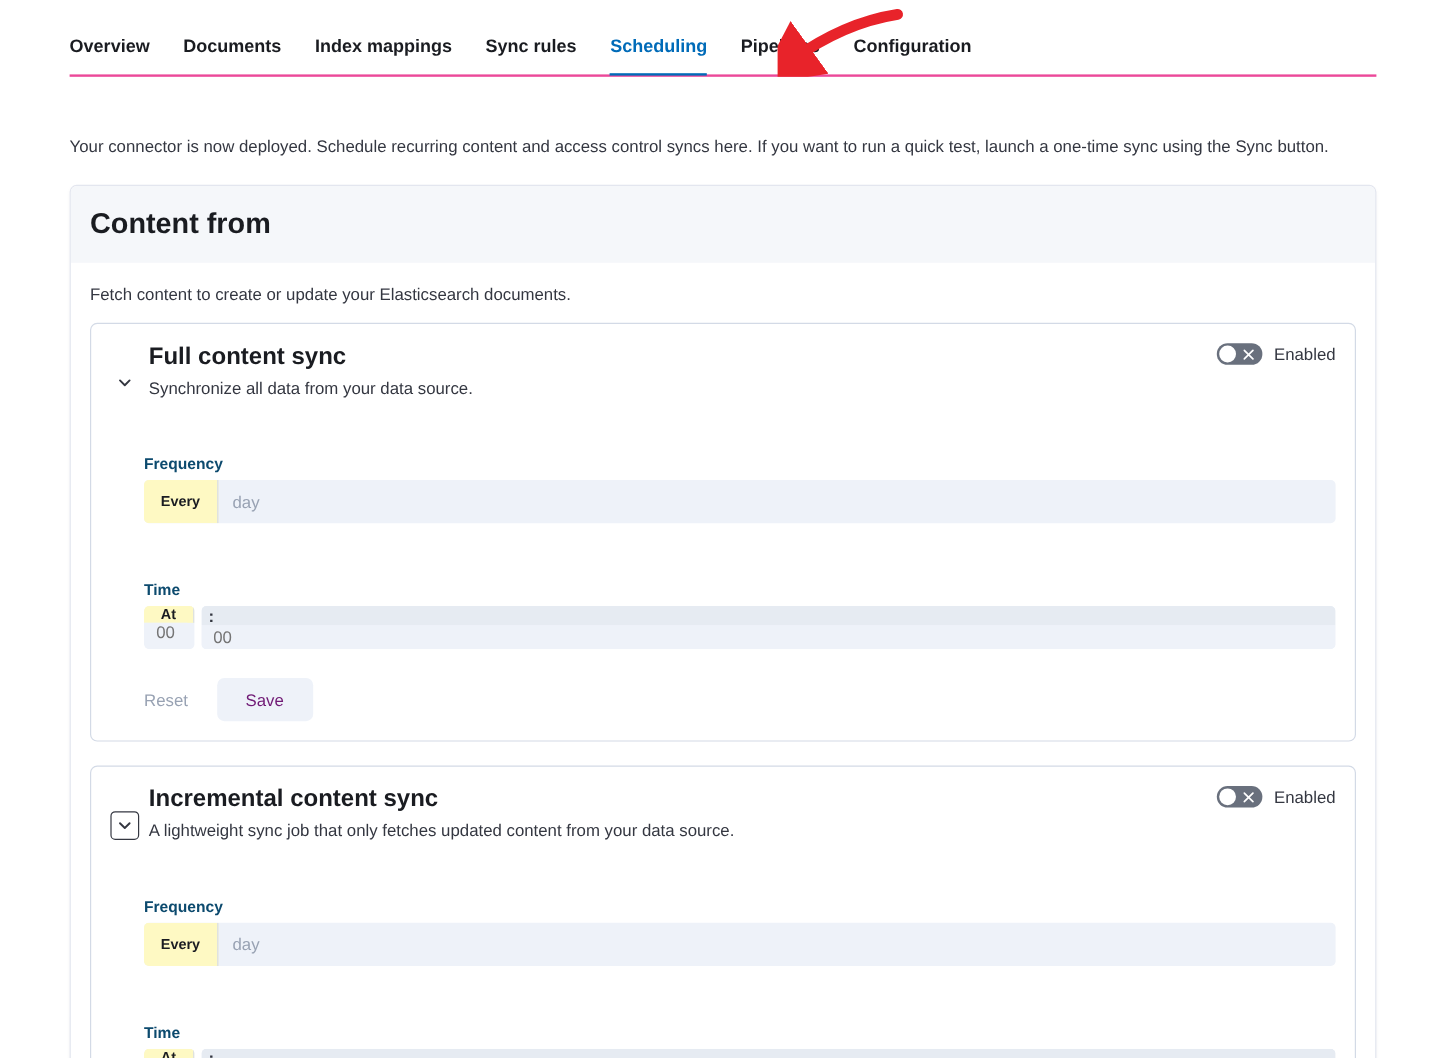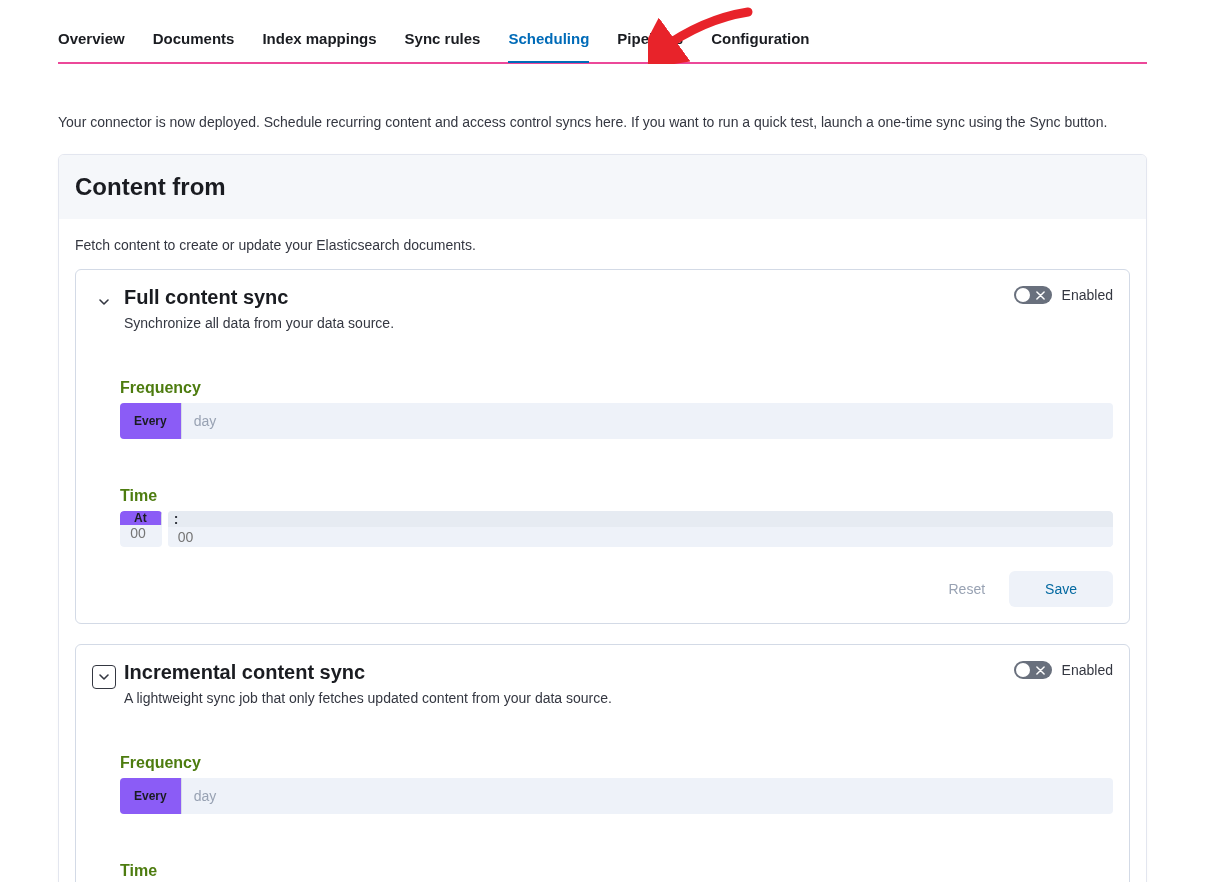--- a/index.html
+++ b/index.html
@@ -75,21 +75,21 @@
       margin: 0 16px 20px 16px;
       padding: 16px;
     }
     .card-head {
       display: flex;
       align-items: flex-start;
       justify-content: space-between;
     }
     .card-head-left {
       display: flex;
-      align-items: flex-start;
+      align-items: flex-end;
       gap: 8px;
     }
     .chevron-btn {
       width: 24px;
       height: 24px;
       display: flex;
       align-items: center;
       justify-content: center;
       margin-top: 4px;
       cursor: pointer;
@@ -131,33 +131,33 @@
       right: 4px;
       top: 2px;
       width:14px;height:14px;
       display:flex;align-items:center;justify-content:center;
     }
     .toggle-x svg{width:9px;height:9px;}
     .toggle-label { color: #343741; font-size:14px; }
 
     .field-block { margin-top: 18px; }
     .indent { margin-left: 28px; }
-    .field-label { font-size: 16px; font-weight: 700; color: #4d7c0f; margin-bottom: 6px; margin-top: 48px; }
+    .field-label { font-size: 13px; font-weight: 700; color: #0c4a6e; margin-bottom: 6px; margin-top: 48px; }
     .freq-row, .time-row {
       display: flex;
       align-items: stretch;
       border-radius: 4px;
       overflow: hidden;
     }
     .freq-row {
       background: #eef2f9;
       height: 36px;
     }
     .prefix {
-      background: #8b5cf6;
+      background: #fef9c3;
       padding: 0 14px;
       display: flex;
       align-items: center;
       font-size: 12px;
       font-weight: 700;
       color: #1a1c21;
       border-right:1px solid #d8dde6;
     }
     .freq-input {
       flex: 1;
@@ -180,27 +180,27 @@
       width: 36px;
       text-align:center;
       color: #000000;
       background:#eef2f9;
       border:none;outline:none;font-size:14px;
     }
     .time-minutes { flex:1; }
     .time-minutes .time-input { width:auto;flex:1;text-align:left;padding:0 10px;}
     .colon { display:flex;align-items:center;padding:0 6px;font-weight:700;color:#343741;background:#e6ebf2;}
 
-    .actions { display:flex; gap:24px; margin-top:24px; align-items:center;justify-content:flex-end;}
+    .actions { display:flex; gap:24px; margin-top:24px; align-items:center;}
     .reset-btn {
       background:transparent;border:none;color:#98a2b3;font-size:14px;cursor:pointer;
     }
     .save-btn {
-      background:#eef2f9;border:none;border-radius:6px;padding:10px 36px;
-      color:#0369a1;font-size:14px;cursor:pointer;
+      background:#eef2f9;border:none;border-radius:6px;padding:10px 24px;
+      color:#701a75;font-size:14px;cursor:pointer;
     }
   </style>
 </head>
 <body>
 
 <div class="container">
 
   <div class="tabs">
     <div class="arrow-wrap">
       <svg width="110" height="60" viewBox="0 0 110 60">

